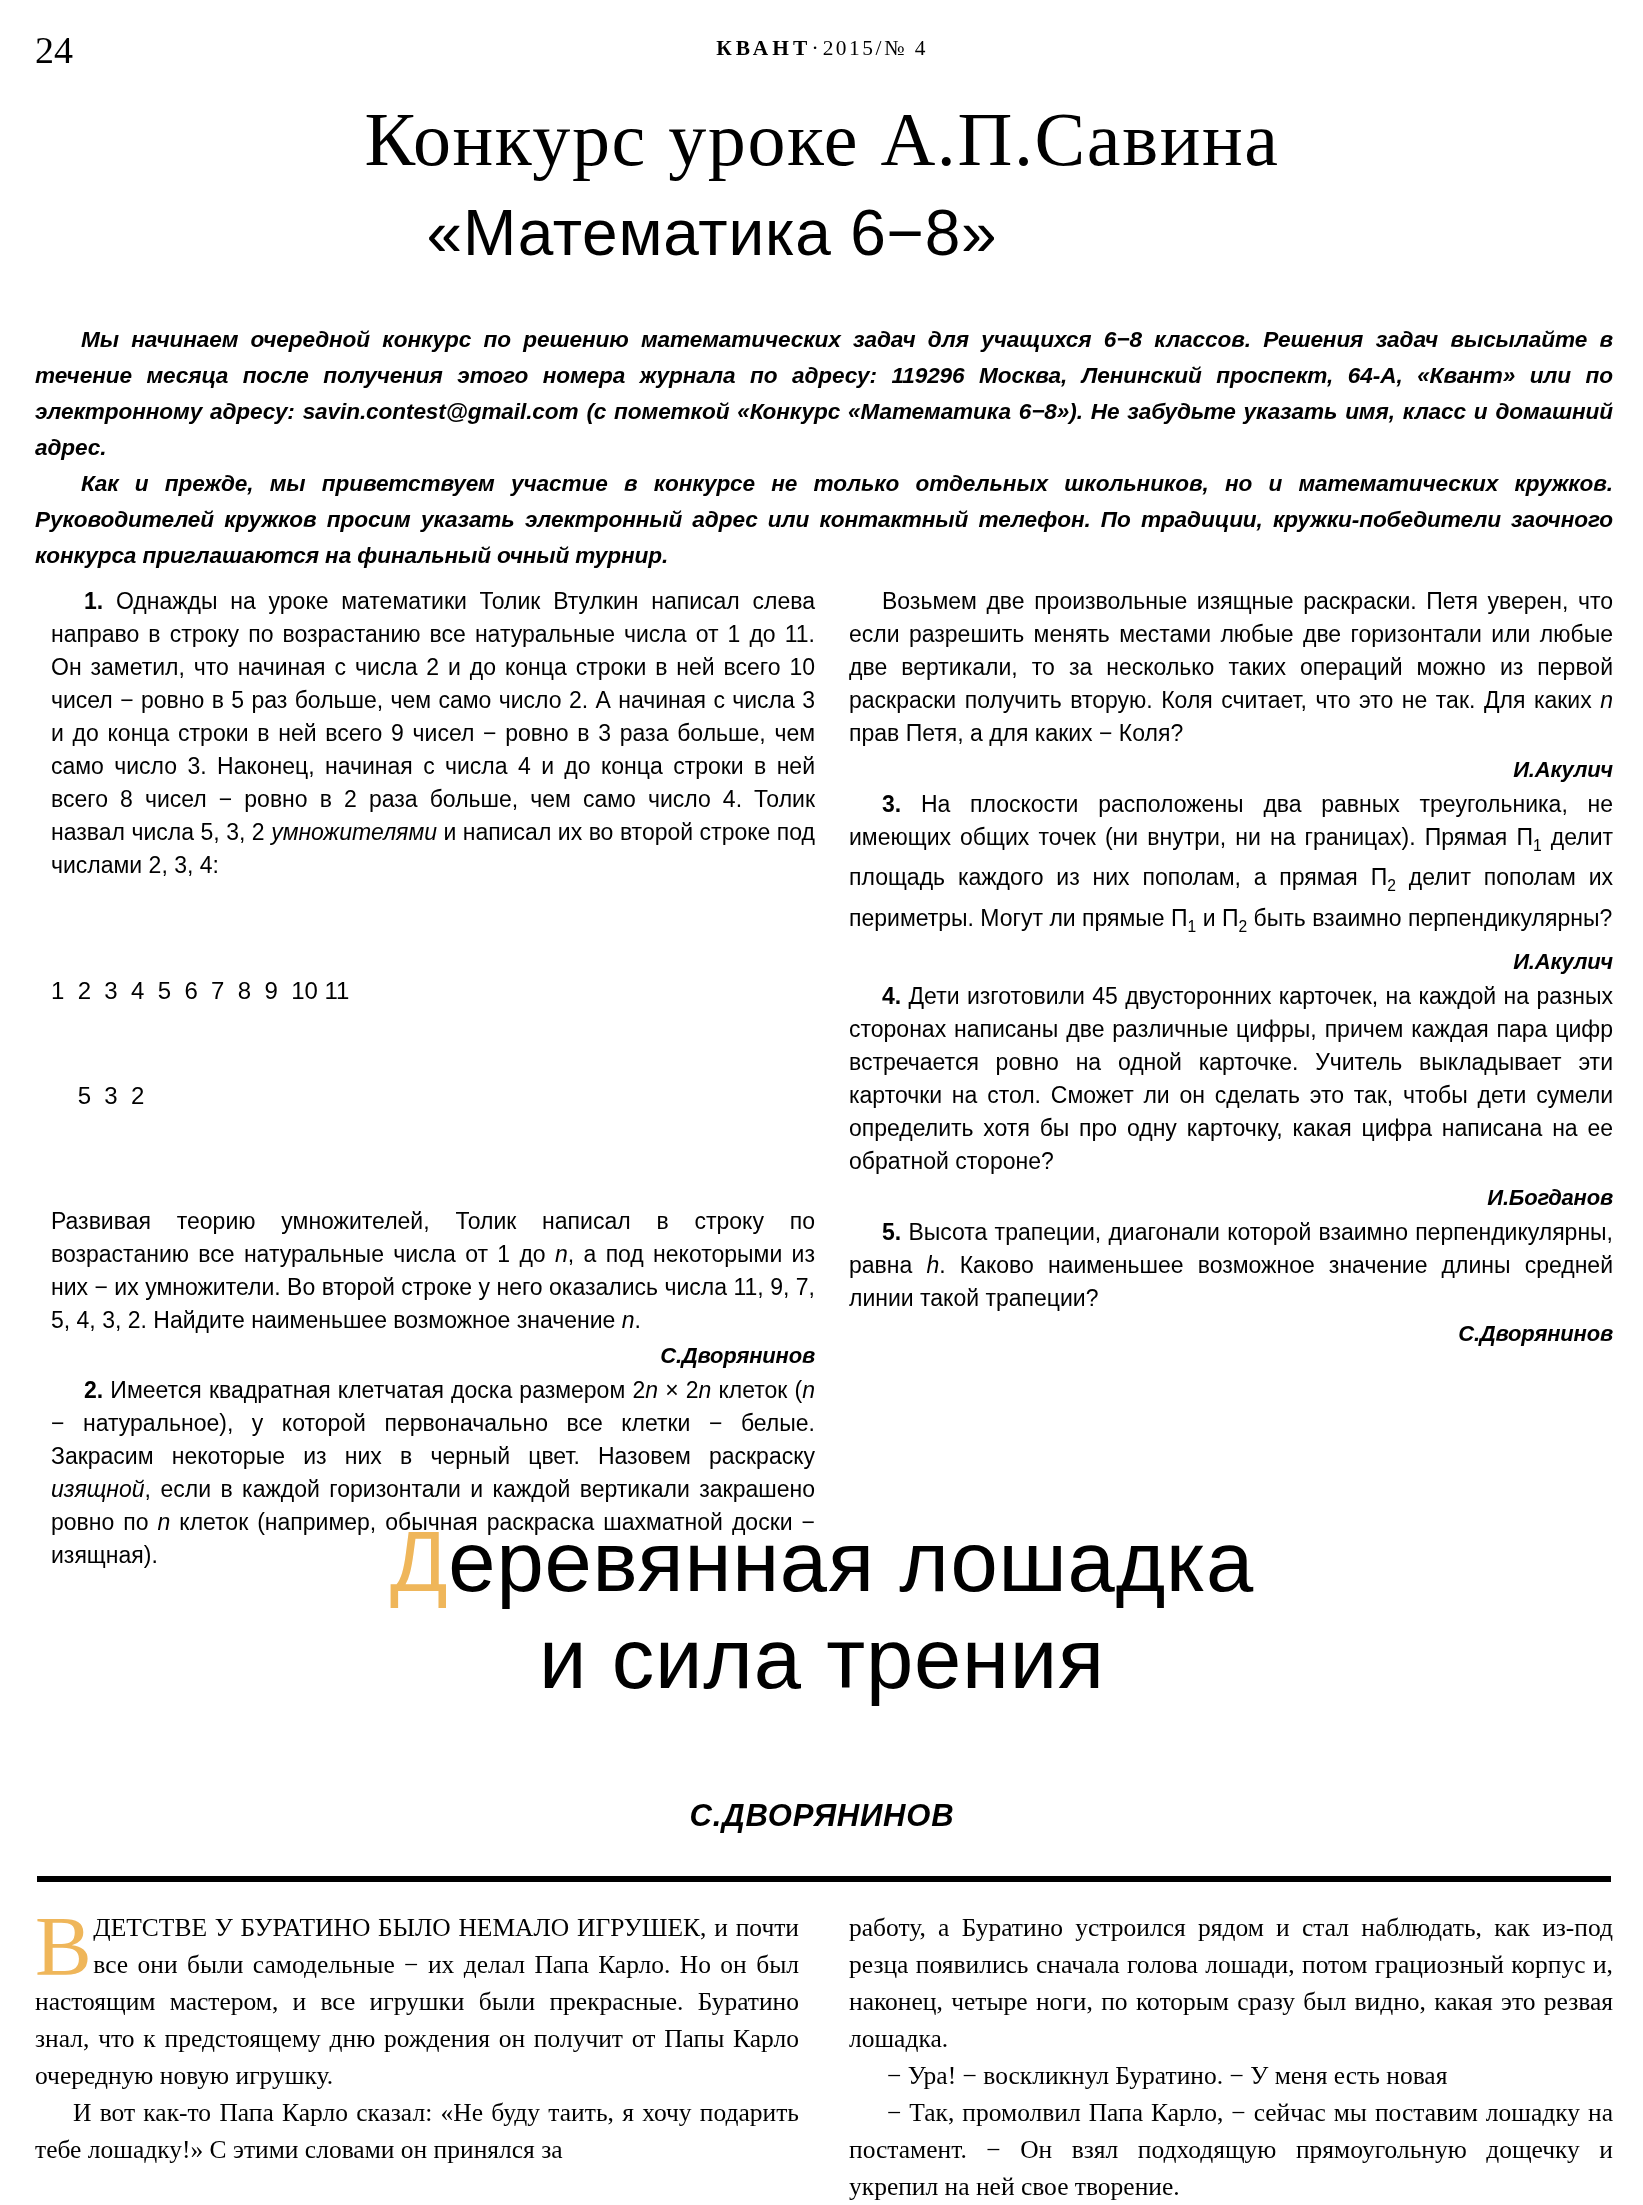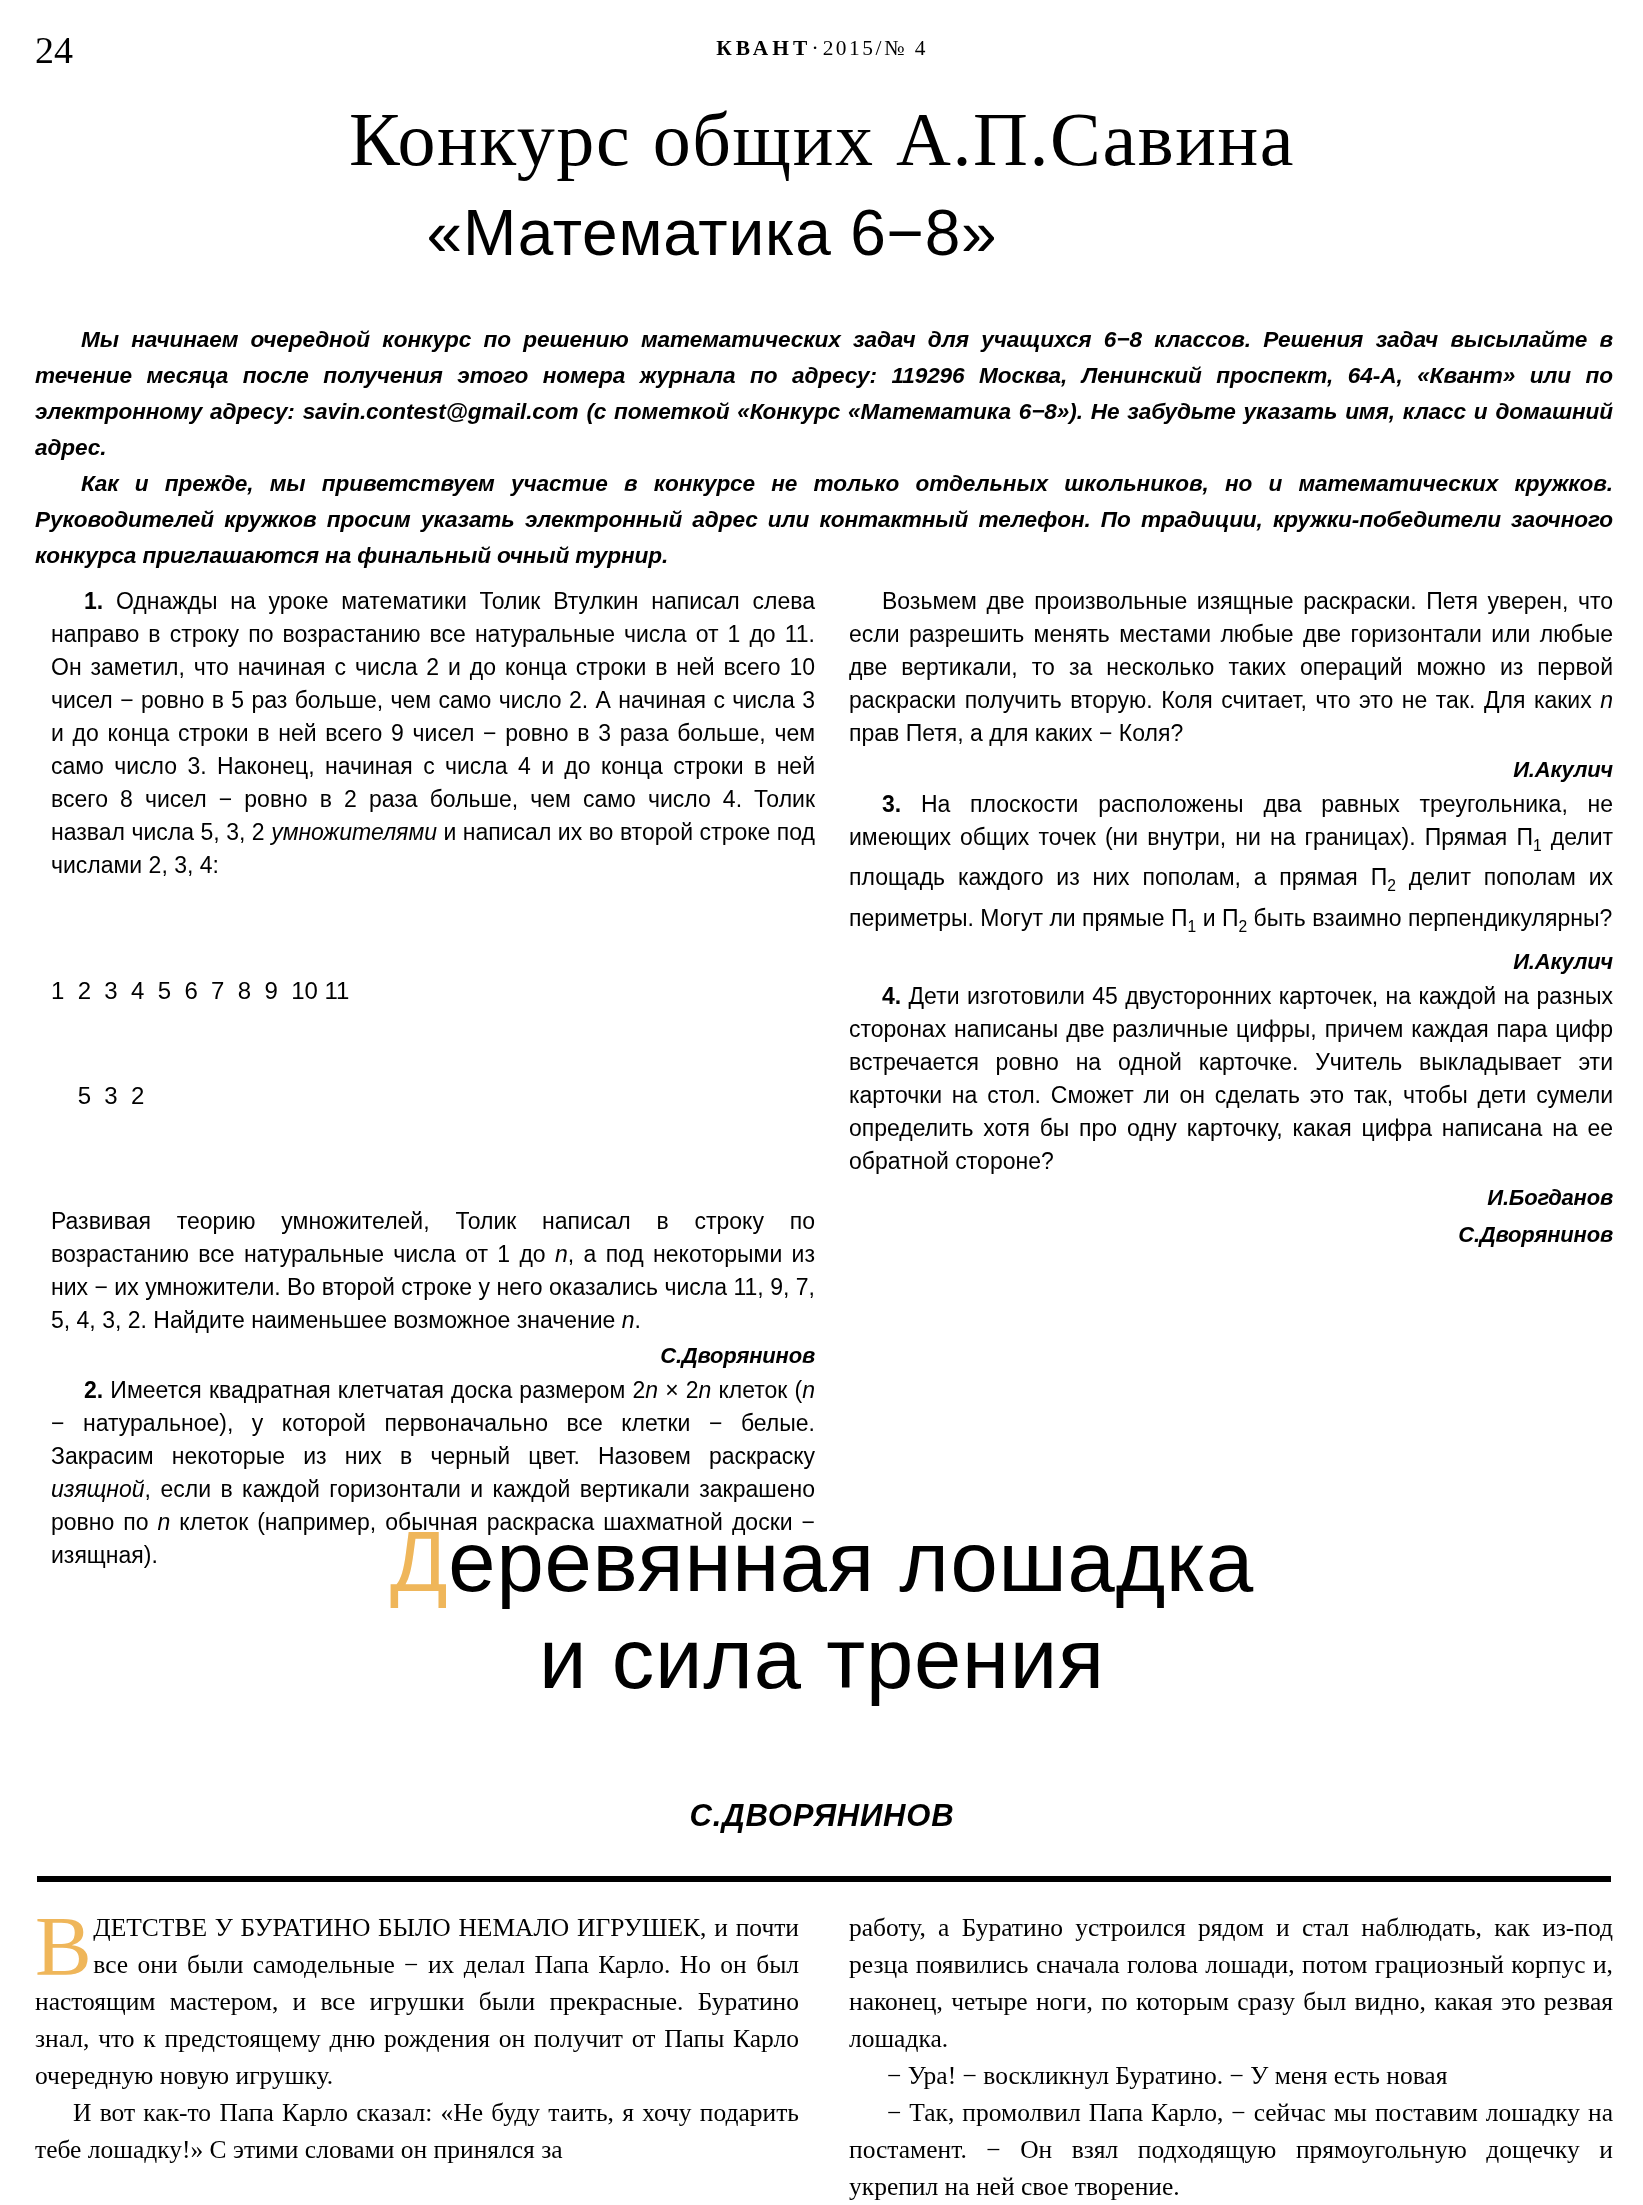--- a/index.html
+++ b/index.html
@@ -205,21 +205,21 @@
 <div class="page">
 
   <div class="runhead">
     <div class="folio">24</div>
     <div class="journal-line">
       <span>КВАНТ</span><span class="sep">·</span><span class="issue">2015/№ 4</span>
     </div>
   </div>
 
   <div class="contest-title">
-    <span>Конкурс</span><span class="sp"></span><span>общих</span><span class="sp"></span><span>А.П.Савина</span>
+    <span>Конкурс</span><span class="sp"></span><span>уроке</span><span class="sp"></span><span>А.П.Савина</span>
   </div>
   <div class="contest-subtitle">«Математика 6−8»</div>
 
   <div class="intro">
     <p>Мы начинаем очередной конкурс по решению математических задач для учащихся 6−8 классов. Решения задач высылайте в течение месяца после получения этого номера журнала по адресу: 119296 Москва, Ленинский проспект, 64-А, «Квант» или по электронному адресу: savin.contest@gmail.com (с пометкой «Конкурс «Математика 6−8»). Не забудьте указать имя, класс и домашний адрес.</p>
     <p>Как и прежде, мы приветствуем участие в конкурсе не только отдельных школьников, но и математических кружков. Руководителей кружков просим указать электронный адрес или контактный телефон. По традиции, кружки-победители заочного конкурса приглашаются на финальный очный турнир.</p>
   </div>
 
   <div class="cols">
 
@@ -244,20 +244,21 @@
 
       <p class="prob"><span>Возьмем две произвольные изящные раскраски. Петя уверен, что если разрешить менять местами любые две горизонтали или любые две вертикали, то за несколько таких операций можно из первой раскраски получить вторую. Коля считает, что это не так. Для каких </span><i>n</i><span>  прав Петя, а для каких − Коля?</span></p>
       <p class="byline">И.Акулич</p>
 
       <p class="prob"><span class="num">3.</span> <span>На плоскости расположены два равных треугольника, не имеющих общих точек (ни внутри, ни на границах). Прямая П</span><sub>1</sub><span> делит площадь каждого из них пополам, а прямая П</span><sub>2</sub><span> делит пополам их периметры. Могут ли прямые П</span><sub>1</sub><span> и П</span><sub>2</sub><span> быть взаимно перпендикулярны?</span></p>
       <p class="byline">И.Акулич</p>
 
       <p class="prob"><span class="num">4.</span> <span>Дети изготовили 45 двусторонних карточек, на каждой на разных сторонах написаны две различные цифры, причем каждая пара цифр встречается ровно на одной карточке. Учитель выкладывает эти карточки на стол. Сможет ли он сделать это так, чтобы дети сумели определить хотя бы про одну карточку, какая цифра написана на ее обратной стороне?</span></p>
       <p class="byline">И.Богданов</p>
 
+      <p class="prob"><span class="num">5.</span> <span>Высота трапеции, диагонали которой взаимно перпендикулярны, равна </span><i>h</i><span>. Каково наименьшее возможное значение длины средней линии такой трапеции?</span></p>
       <p class="byline">С.Дворянинов</p>
 
     </div>
   </div>
 
   <div class="art-title l1"><span class="dropcap-gold">Д</span><span>еревянная лошадка</span></div>
   <div class="art-title l2">и сила трения</div>
 
   <div class="art-author">С.ДВОРЯНИНОВ</div>
   <div class="rule"></div>

